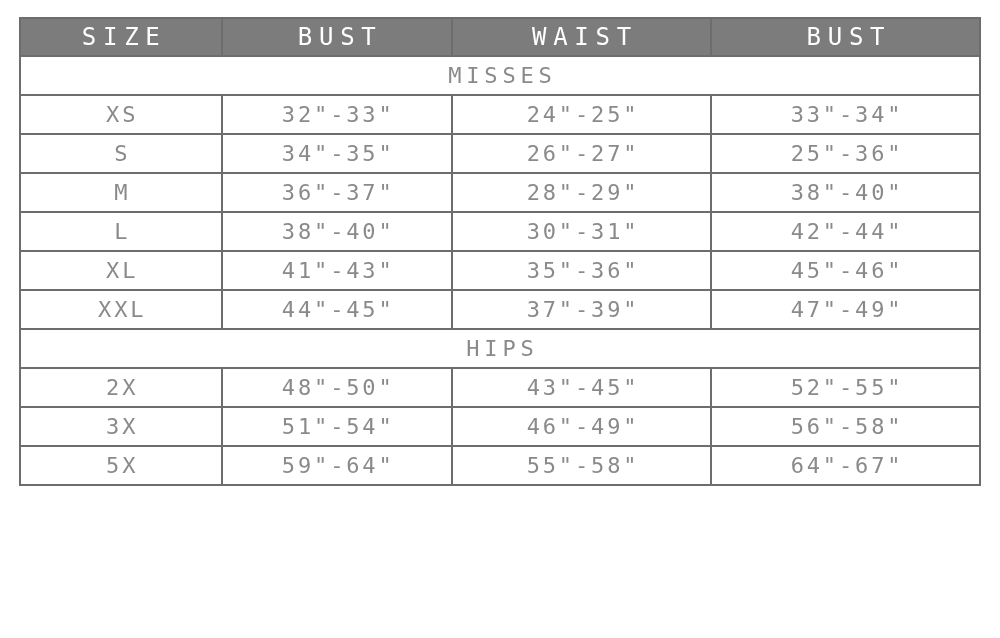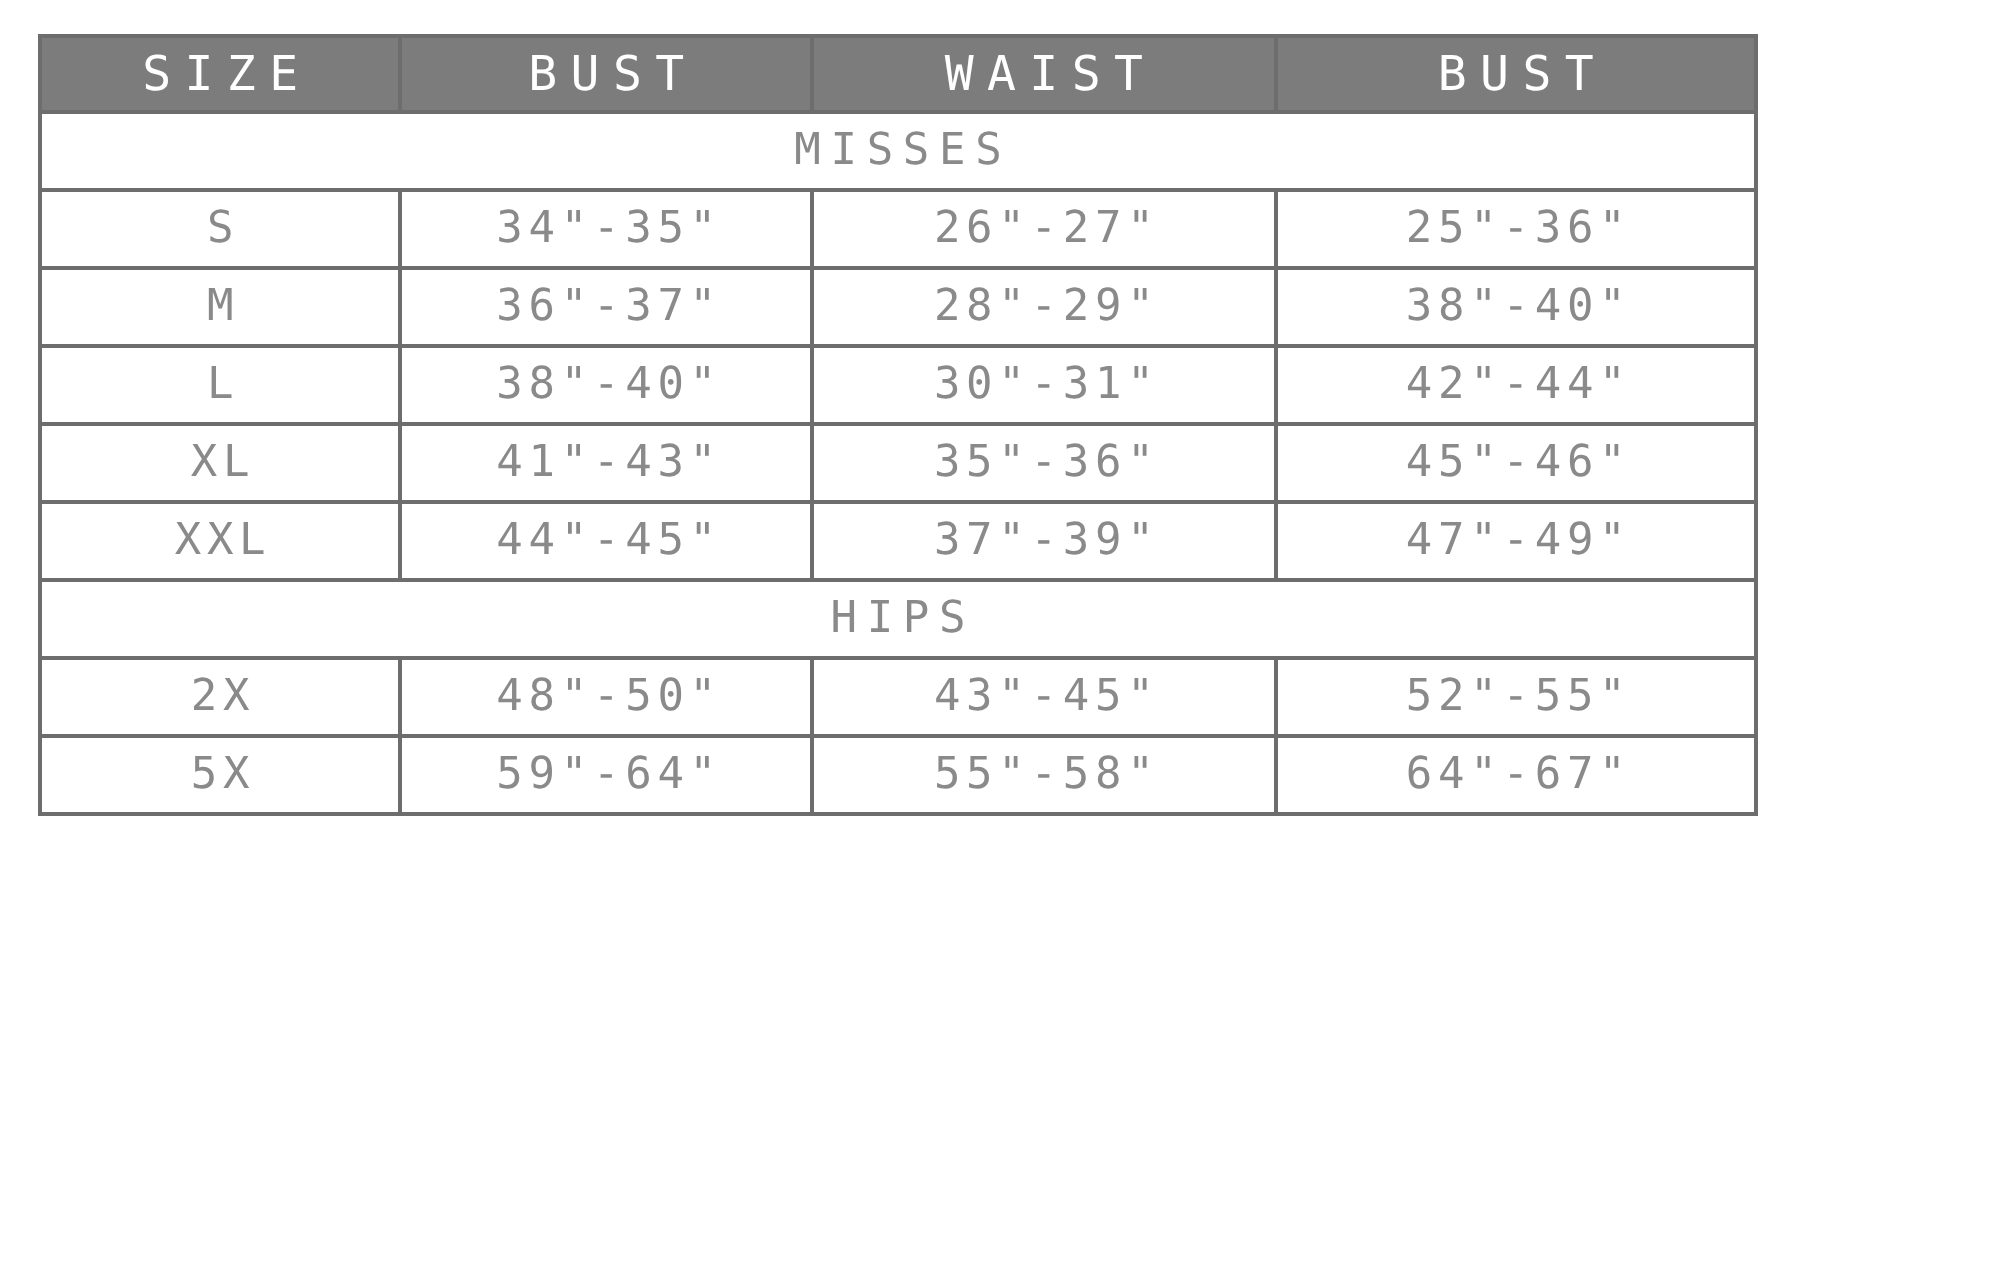--- a/index.html
+++ b/index.html
@@ -14,21 +14,21 @@
     padding:0;
     width:1000px;
     height:638px;
     background:var(--page-bg);
     font-family:"DejaVu Sans Mono","Liberation Mono",monospace;
     overflow:hidden;
   }
   table.size-chart{
     border-collapse:collapse;
     table-layout:fixed;
-    width:860px;
+    width:962px;
     margin:17px 0 0 19px;
   }
   table.size-chart th,
   table.size-chart td{
     border:2px solid var(--border);
     text-align:center;
     vertical-align:middle;
     padding:0;
     overflow:hidden;
     white-space:nowrap;
@@ -71,20 +71,26 @@
         <th>BUST</th>
         <th>WAIST</th>
         <th>BUST</th>
       </tr>
     </thead>
     <tbody id="chart-body">
         <tr>
           <td colspan="4" class="section-label">MISSES</td>
         </tr>
         <tr>
+          <td>XS</td>
+          <td>32"-33"</td>
+          <td>24"-25"</td>
+          <td>33"-34"</td>
+        </tr>
+        <tr>
           <td>S</td>
           <td>34"-35"</td>
           <td>26"-27"</td>
           <td>25"-36"</td>
         </tr>
         <tr>
           <td>M</td>
           <td>36"-37"</td>
           <td>28"-29"</td>
           <td>38"-40"</td>
@@ -110,20 +116,26 @@
         <tr>
           <td colspan="4" class="section-label">HIPS</td>
         </tr>
         <tr>
           <td>2X</td>
           <td>48"-50"</td>
           <td>43"-45"</td>
           <td>52"-55"</td>
         </tr>
         <tr>
+          <td>3X</td>
+          <td>51"-54"</td>
+          <td>46"-49"</td>
+          <td>56"-58"</td>
+        </tr>
+        <tr>
           <td>5X</td>
           <td>59"-64"</td>
           <td>55"-58"</td>
           <td>64"-67"</td>
         </tr>
       </tbody>
   </table>
 </div>
 
 </body></html>

